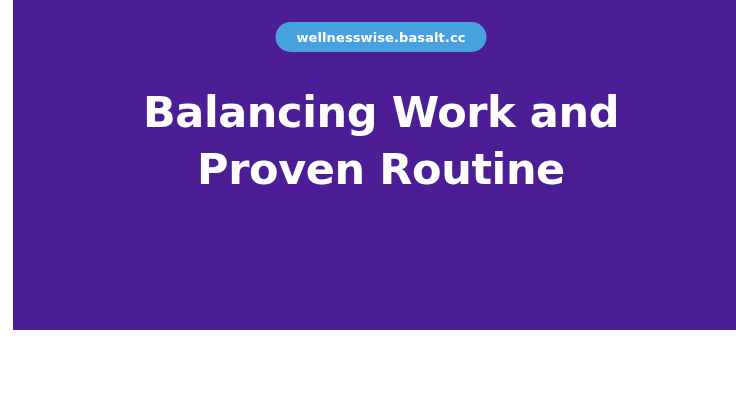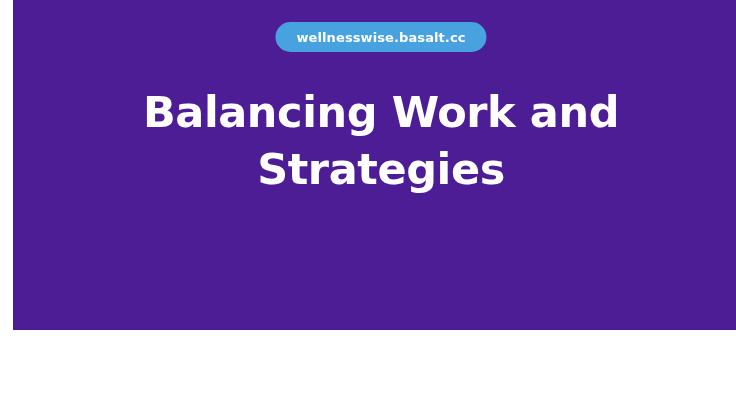--- a/index.html
+++ b/index.html
@@ -76,16 +76,16 @@
 <body>
 
 <div id="card">
 
   <div id="url-pill">
     <span id="url-text">wellnesswise.basalt.cc</span>
   </div>
 
   <div id="headline">
     <span class="headline-line">Balancing Work and</span>
-    <span class="headline-line">Strategies</span>
+    <span class="headline-line">Proven Routine</span>
   </div>
 
 </div>
 
 </body></html>

